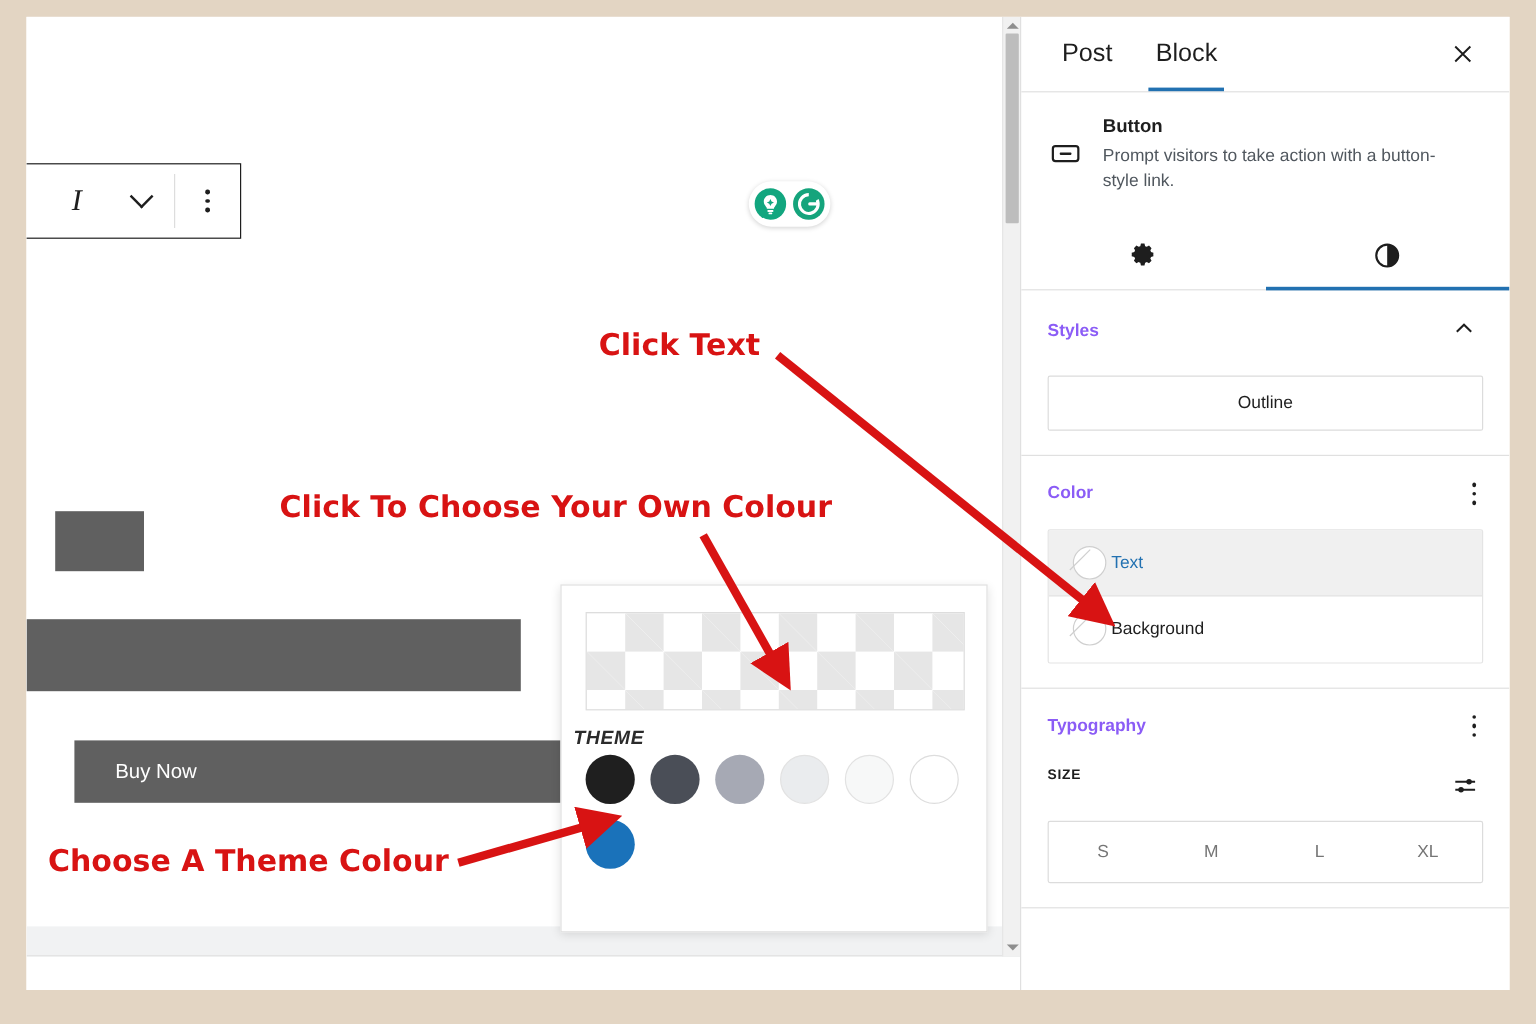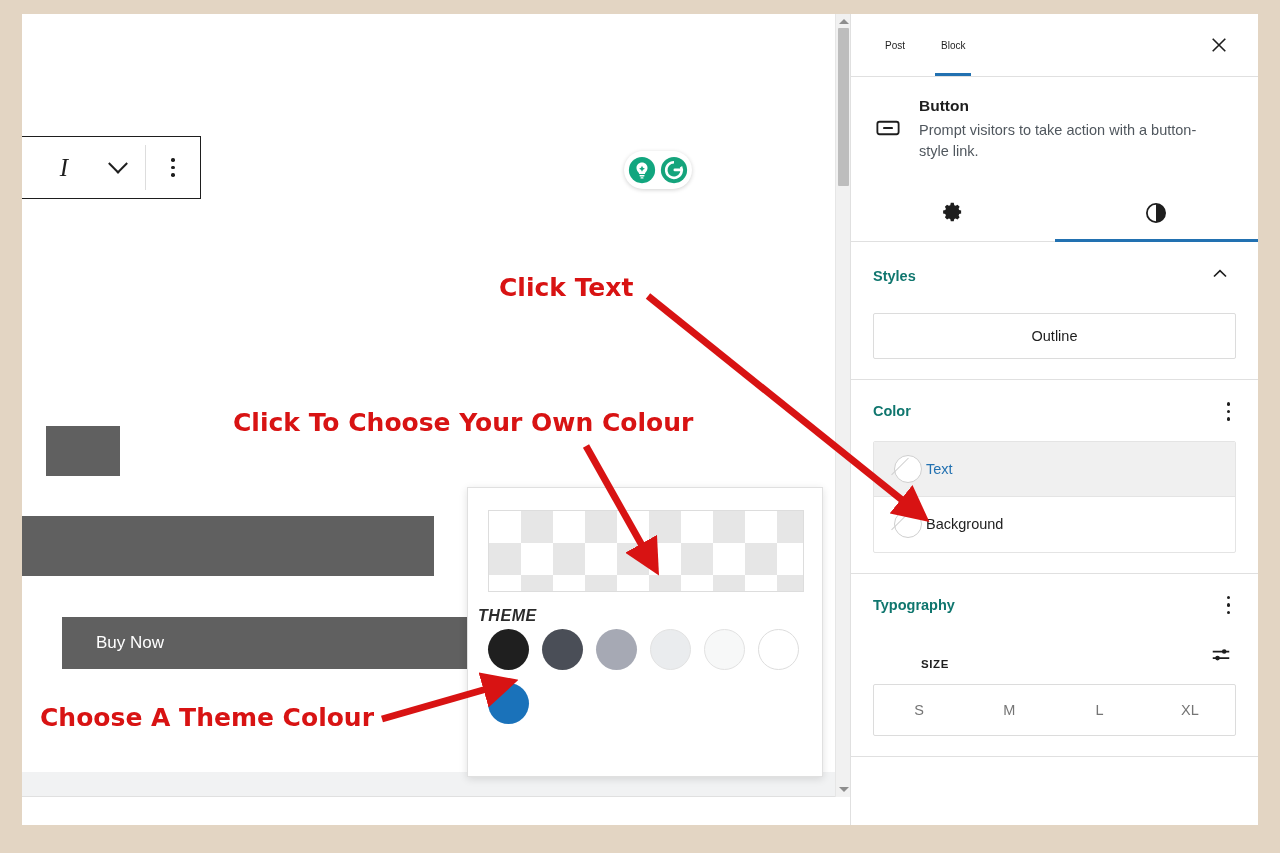--- a/index.html
+++ b/index.html
@@ -149,21 +149,21 @@
     position: relative;
     height: 63px;
     display: flex; align-items: center;
     border-bottom: 1px solid #e0e0e0;
     padding: 0 8px 0 16px;
   }
   .sb-tab {
     height: 62px;
     padding: 0 18px;
     display: flex; align-items: center;
-    font-size: 10px; color: #1e1e1e;
+    font-size: 21px; color: #1e1e1e;
     background: transparent; border: none; cursor: pointer;
     position: relative;
     text-align: right;
   }
   .sb-tab.active::after {
     content: ""; position: absolute; left: 12px; right: 12px; bottom: 0;
     height: 3px; background: #2271b1;
   }
   #sb-close {
     margin-left: auto; margin-right: 14px;
@@ -198,21 +198,21 @@
   }
   .panel-tab.active::after {
     content: ""; position: absolute; left: 0; right: 0; bottom: -1px;
     height: 3px; background: #2271b1;
   }
   .panel-tab svg { width: 24px; height: 24px; }
 
   
   .section { border-bottom: 1px solid #e0e0e0; padding: 16px 22px 20px 22px; }
   .sec-head { display: flex; align-items: center; justify-content: space-between; }
-  .sec-title { font-size: 14.5px; font-weight: 700; color: #0f766e; }
+  .sec-title { font-size: 14.5px; font-weight: 700; color: #8b5cf6; }
   .sec-btn { background: transparent; border: none; cursor: pointer; padding: 6px; }
 
   
   #style-variations { display: flex; gap: 14px; margin-top: 20px; }
   .style-var {
     flex: 1; height: 46px;
     display: flex; align-items: center; justify-content: center;
     font-size: 14.5px; cursor: pointer;
     border-radius: 2px;
   }
@@ -235,21 +235,21 @@
   }
   .color-row .dot::after {
     content: ""; position: absolute; left: 50%; top: 2px;
     width: 1px; height: 24px; background: #cfcfcf;
     transform: rotate(45deg); transform-origin: top center;
   }
   .color-row .lbl { font-size: 14.5px; color: #1e1e1e; }
   .color-row.active .lbl { color: #2271b1; }
 
   
-  #size-row { display: flex; align-items: flex-end; justify-content: space-between; margin-top: 20px; margin-left: 48px; }
+  #size-row { display: flex; align-items: flex-start; justify-content: space-between; margin-top: 20px; }
   #size-label { font-size: 11.5px; font-weight: 700; letter-spacing: .6px; color: #1e1e1e; }
   #size-toggle-btn { background: transparent; border: none; cursor: pointer; padding: 4px; }
   #size-toggle-btn svg { width: 22px; height: 22px; display:block; }
   #size-buttons {
     margin-top: 14px;
     display: flex;
     border: 1px solid #dcdcdc;
     border-radius: 2px;
     height: 52px;
     overflow: hidden;

